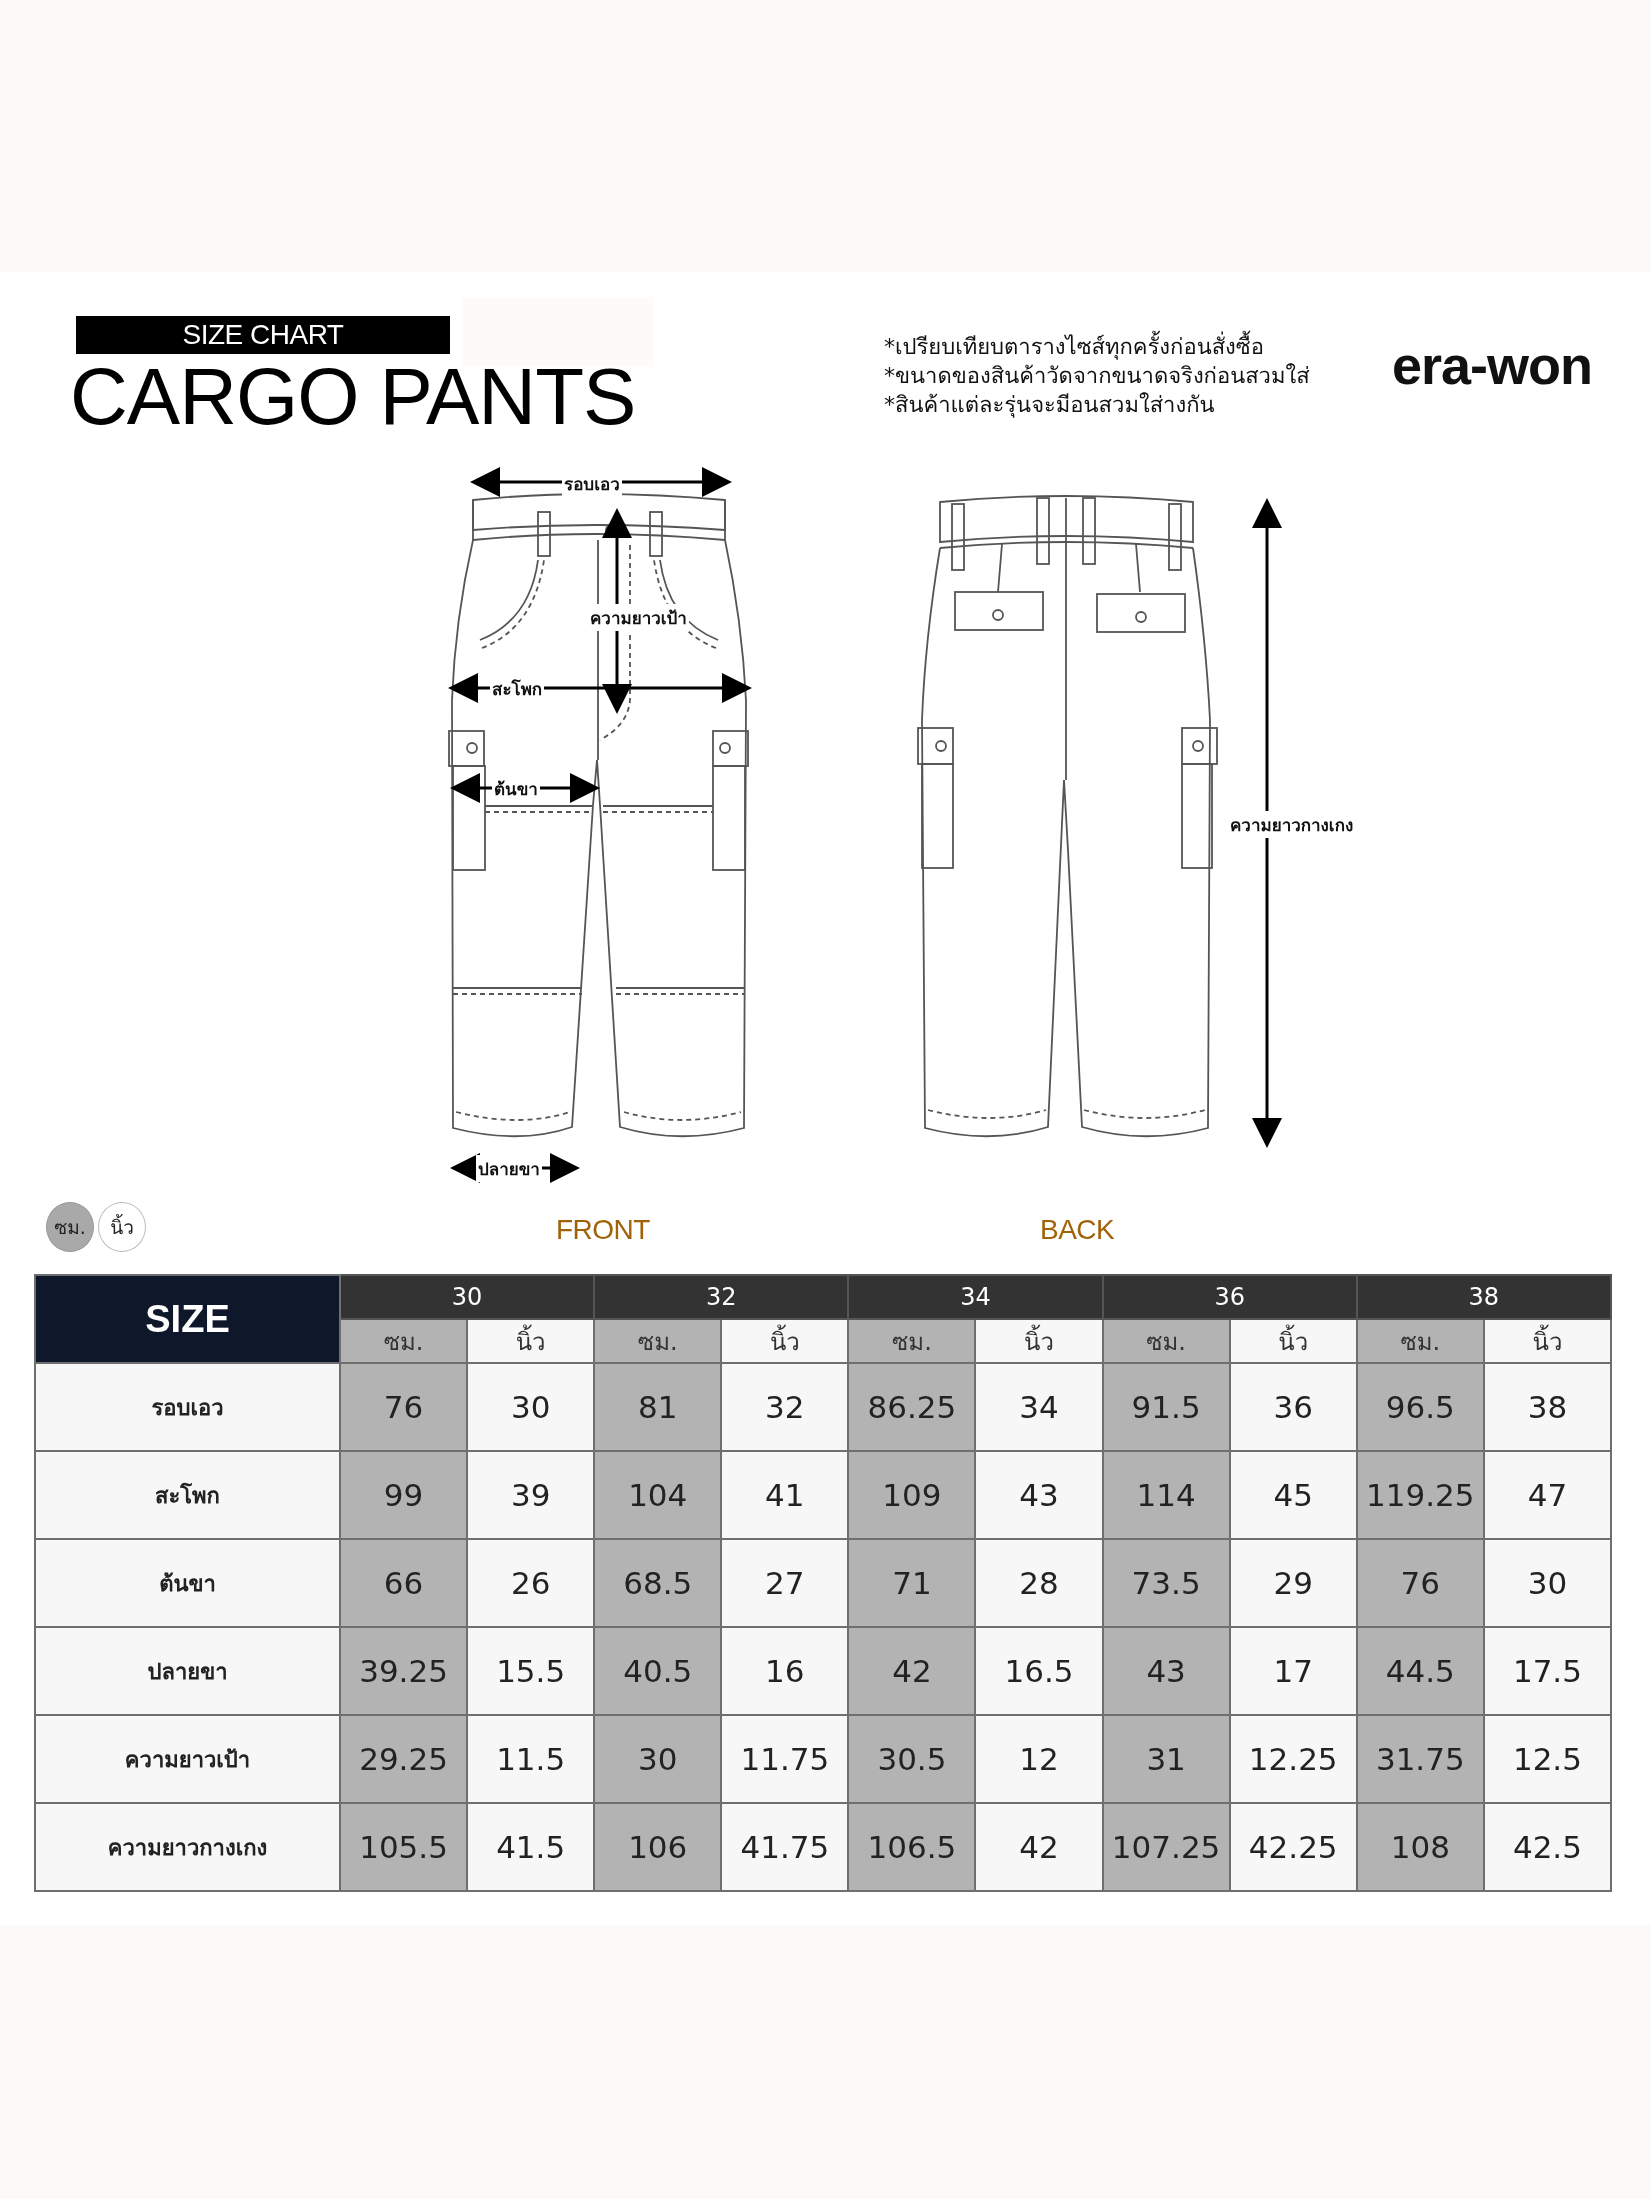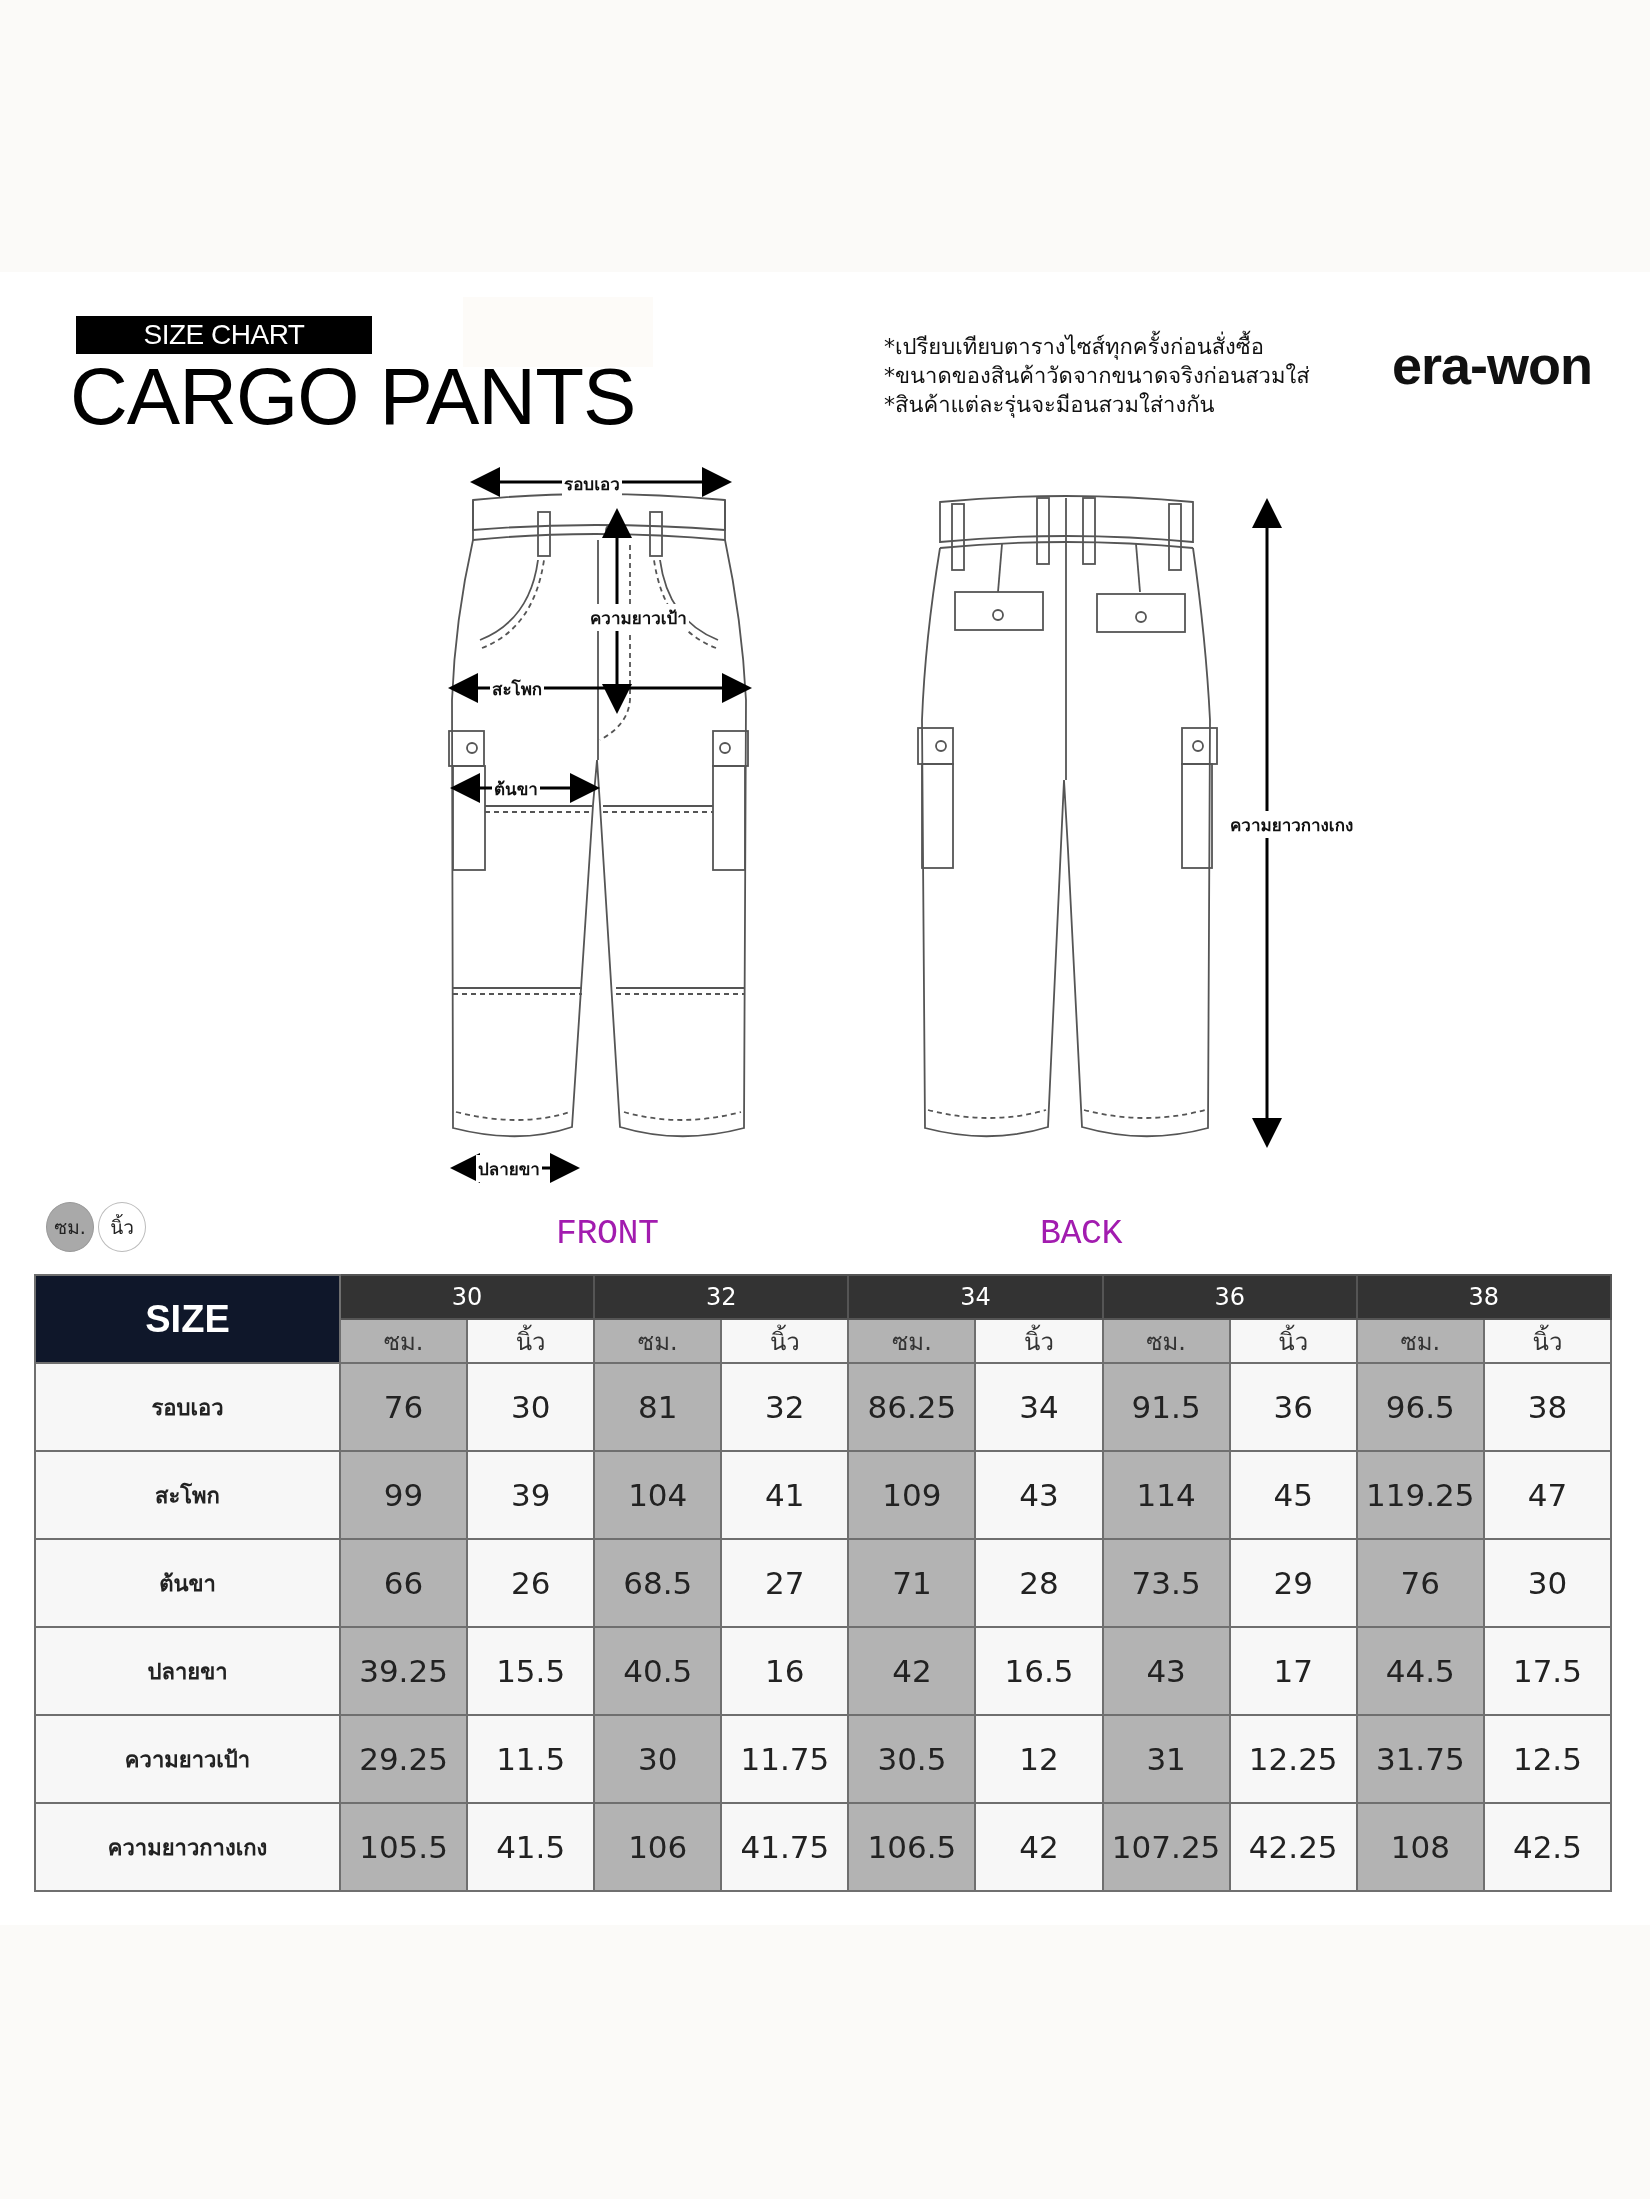--- a/index.html
+++ b/index.html
@@ -7,21 +7,21 @@
     width: 1650px; height: 2199px; position: relative; overflow: hidden;
     background: #ffffff;
     font-family: "DejaVu Sans", "Liberation Sans", sans-serif;
     color: #111;
   }
   .band-top { position: absolute; left: 0; top: 0; width: 1650px; height: 272px; background: #fbfaf8; }
   .band-bottom { position: absolute; left: 0; top: 1925px; width: 1650px; height: 274px; background: #fbfaf8; }
   .ghost-box { position: absolute; left: 463px; top: 297px; width: 190px; height: 70px; background: #fdfbf8; }
 
   .size-chart-bar {
-    position: absolute; left: 76px; top: 316px; width: 296px; height: 38px;
+    position: absolute; left: 76px; top: 316px; width: 374px; height: 38px;
     background: #000; color: #fff; display: flex; align-items: center; justify-content: center;
     font-family: "Liberation Sans", sans-serif; font-size: 28px; letter-spacing: -0.5px;
   }
   .title {
     position: absolute; left: 70px; top: 352px;
     font-family: "Liberation Sans", sans-serif; font-weight: normal;
     font-size: 80px; letter-spacing: -1px; color: #000; line-height: 90px;
   }
   .notes {
     position: absolute; left: 884px; top: 332px;
@@ -33,21 +33,21 @@
     font-family: "Liberation Sans", sans-serif; font-weight: bold; font-size: 54px;
     letter-spacing: -1px; color: #111;
   }
 
   .diagram { position: absolute; left: 0; top: 0; }
   .dlabel {
     position: absolute; font-family: "DejaVu Sans", sans-serif; font-weight: bold;
     font-size: 17px; color: #111; background: #fff; padding: 0 2px; white-space: nowrap;
   }
   .view-label {
-    position: absolute; font-family: Liberation Mono, monospace; font-size: 35px; color: #a21caf;
+    position: absolute; font-family: Liberation Sans, sans-serif; font-size: 28px; color: #a16207;
     letter-spacing: -0.5px;
   }
 
   .unit-toggle { position: absolute; left: 46px; top: 1202px; display: flex; gap: 4px; }
   .unit-btn {
     width: 48px; height: 50px; border-radius: 50%; display: flex; align-items: center; justify-content: center;
     font-family: "DejaVu Sans", sans-serif; font-size: 19px; color: #222; box-sizing: border-box;
   }
   .unit-btn.active { background: #a9a9a9; border: 1px solid #999; }
   .unit-btn.inactive { background: #fff; border: 1px solid #bbb; }

